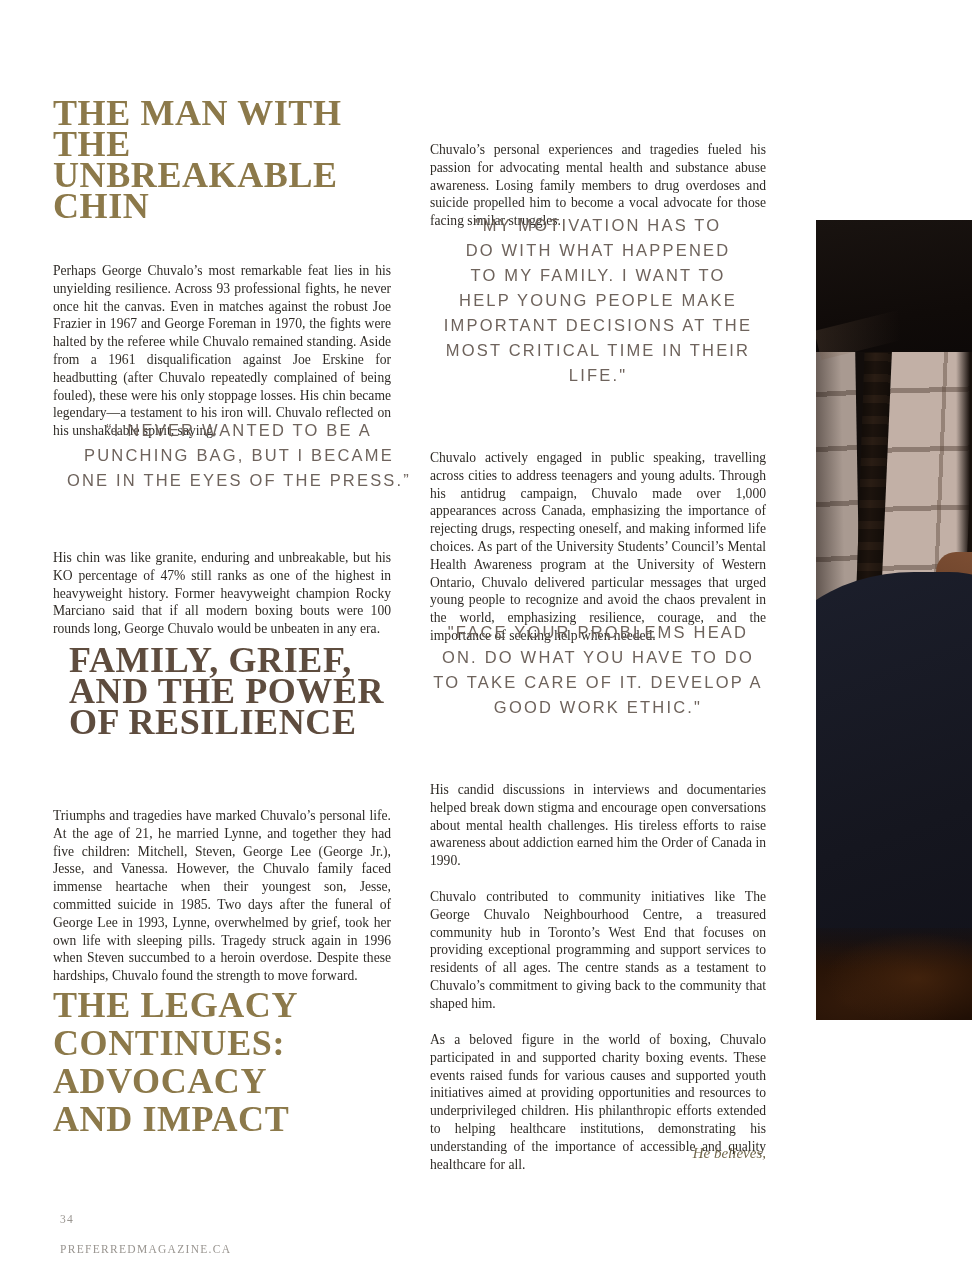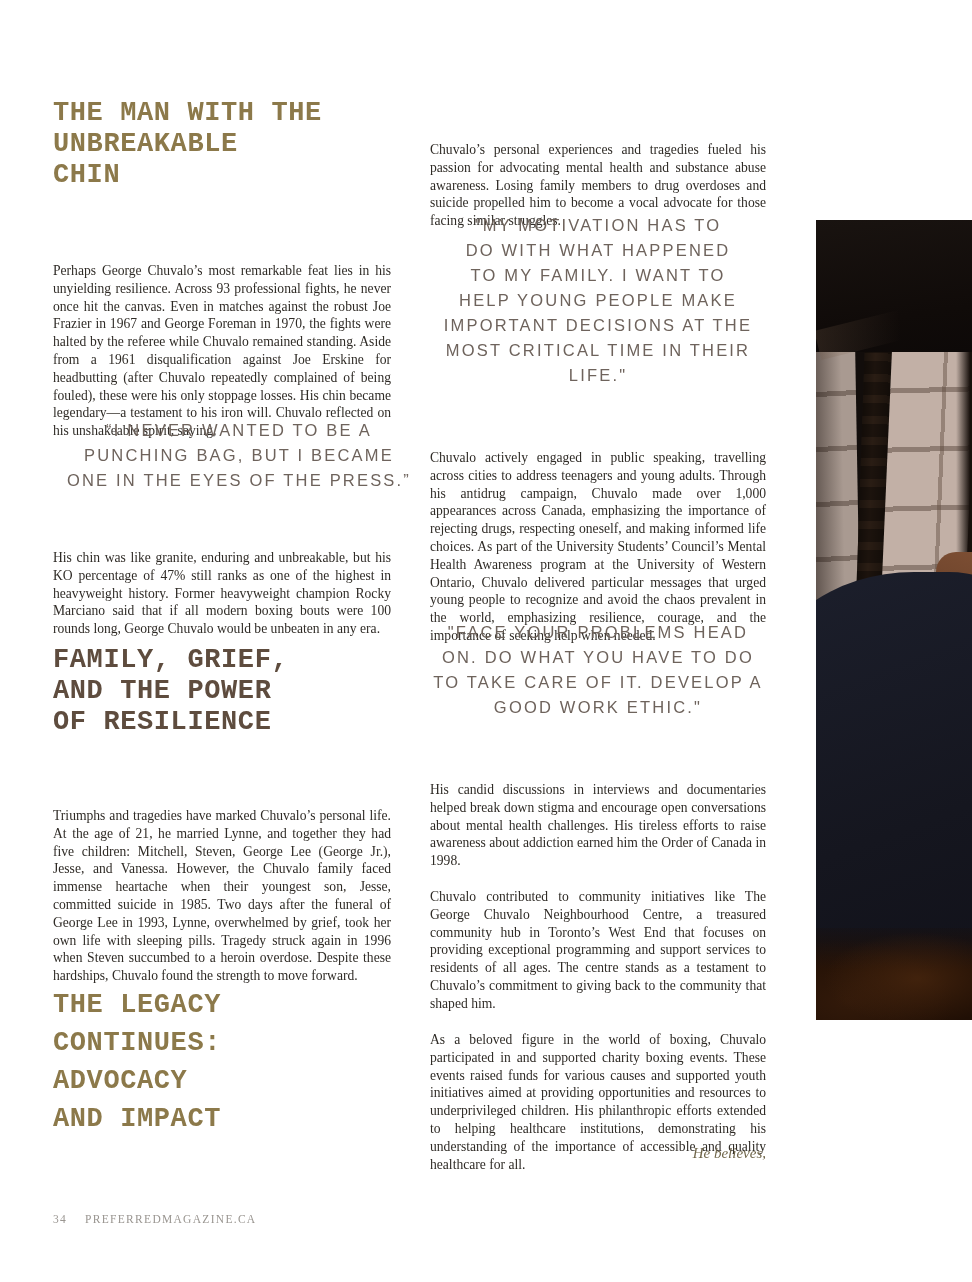--- a/index.html
+++ b/index.html
@@ -2,22 +2,22 @@
 <html><head>
 <meta charset="utf-8">
 <style>
   html,body{margin:0;padding:0;}
   body{
     width:972px;height:1282px;position:relative;background:#ffffff;
     font-family:"Liberation Serif",serif;color:#2f2b26;overflow:hidden;
   }
   .abs{position:absolute;}
   .heading{
-    font-family:Liberation Mono, monospace;font-weight:bold;
-    font-size:27px;line-height:31px;letter-spacing:0.6px;
+    font-family:Liberation Serif, serif;font-weight:bold;
+    font-size:36px;line-height:31px;letter-spacing:0.6px;
     white-space:pre-line;
   }
   .heading.gold{color:#8c794a;}
   .heading.brown{color:#5e4c3e;}
   .heading.wide{line-height:38px;}
   .body-para{
     font-size:13.6px;line-height:17.8px;text-align:justify;
     color:#2f2b26;
     margin-top:46px;
   }
@@ -99,21 +99,21 @@
 CHIN</div>
 
 <div class="abs body-para" style="left:53px;top:216px;width:338px;">Perhaps George Chuvalo’s most remarkable feat lies in his unyielding resilience. Across 93 professional fights, he never once hit the canvas. Even in matches against the robust Joe Frazier in 1967 and George Foreman in 1970, the fights were halted by the referee while Chuvalo remained standing. Aside from a 1961 disqualification against Joe Erskine for headbutting (after Chuvalo repeatedly complained of being fouled), these were his only stoppage losses. His chin became legendary—a testament to his iron will. Chuvalo reflected on his unshakeable spirit, saying,</div>
 
 <div class="abs pullquote" style="left:60px;top:418px;width:358px;">“I NEVER WANTED TO BE A
 PUNCHING BAG, BUT I BECAME
 ONE IN THE EYES OF THE PRESS.”</div>
 
 <div class="abs body-para" style="left:53px;top:503px;width:338px;">His chin was like granite, enduring and unbreakable, but his KO percentage of 47% still ranks as one of the highest in heavyweight history. Former heavyweight champion Rocky Marciano said that if all modern boxing bouts were 100 rounds long, George Chuvalo would be unbeaten in any era.</div>
 
-<div class="abs heading brown" style="left:53px;top:645px;width:345px;">FAMILY, GRIEF,
+<div class="abs heading brown" style="left:69px;top:645px;width:345px;">FAMILY, GRIEF,
 AND THE POWER
 OF RESILIENCE</div>
 
 <div class="abs body-para" style="left:53px;top:761px;width:338px;">Triumphs and tragedies have marked Chuvalo’s personal life. At the age of 21, he married Lynne, and together they had five children: Mitchell, Steven, George Lee (George Jr.), Jesse, and Vanessa. However, the Chuvalo family faced immense heartache when their youngest son, Jesse, committed suicide in 1985. Two days after the funeral of George Lee in 1993, Lynne, overwhelmed by grief, took her own life with sleeping pills. Tragedy struck again in 1996 when Steven succumbed to a heroin overdose. Despite these hardships, Chuvalo found the strength to move forward.</div>
 
 <div class="abs heading gold wide" style="left:53px;top:986px;width:345px;">THE LEGACY
 CONTINUES:
 ADVOCACY
 AND IMPACT</div>
 
@@ -127,35 +127,35 @@
 MOST CRITICAL TIME IN THEIR
 LIFE."</div>
 
 <div class="abs body-para" style="left:430px;top:403px;width:336px;">Chuvalo actively engaged in public speaking, travelling across cities to address teenagers and young adults. Through his antidrug campaign, Chuvalo made over 1,000 appearances across Canada, emphasizing the importance of rejecting drugs, respecting oneself, and making informed life choices. As part of the University Students’ Council’s Mental Health Awareness program at the University of Western Ontario, Chuvalo delivered particular messages that urged young people to recognize and avoid the chaos prevalent in the world, emphasizing resilience, courage, and the importance of seeking help when needed.</div>
 
 <div class="abs pullquote" style="left:422px;top:620px;width:352px;">"FACE YOUR PROBLEMS HEAD
 ON. DO WHAT YOU HAVE TO DO
 TO TAKE CARE OF IT. DEVELOP A
 GOOD WORK ETHIC."</div>
 
-<div class="abs body-para" style="left:430px;top:735px;width:336px;">His candid discussions in interviews and documentaries helped break down stigma and encourage open conversations about mental health challenges. His tireless efforts to raise awareness about addiction earned him the Order of Canada in 1998.</div>
+<div class="abs body-para" style="left:430px;top:735px;width:336px;">His candid discussions in interviews and documentaries helped break down stigma and encourage open conversations about mental health challenges. His tireless efforts to raise awareness about addiction earned him the Order of Canada in 1990.</div>
 
 <div class="abs body-para" style="left:430px;top:842px;width:336px;">Chuvalo contributed to community initiatives like The George Chuvalo Neighbourhood Centre, a treasured community hub in Toronto’s West End that focuses on providing exceptional programming and support services to residents of all ages. The centre stands as a testament to Chuvalo’s commitment to giving back to the community that shaped him.</div>
 
 <div class="abs body-para" style="left:430px;top:985px;width:336px;">As a beloved figure in the world of boxing, Chuvalo participated in and supported charity boxing events. These events raised funds for various causes and supported youth initiatives aimed at providing opportunities and resources to underprivileged children. His philanthropic efforts extended to helping healthcare institutions, demonstrating his understanding of the importance of accessible and quality healthcare for all.</div>
 
 <div class="abs closing" style="left:430px;top:1145px;width:336px;">He believes,</div>
 
 <div class="photo">
   <div class="ph-bricks-left"></div>
   <div class="ph-chain"></div>
   <div class="ph-bricks-right"></div>
   <div class="ph-right-edge"></div>
   <div class="ph-top"></div>
   <div class="ph-arm"></div>
   <div class="ph-shirt"></div>
   <div class="ph-fur"></div>
 </div>
 
-<div class="abs footer" style="left:53px;top:1213px;">
+<div class="abs footer" style="left:60px;top:1213px;flex-direction:column;">
   <span>34</span>
   <span>PREFERREDMAGAZINE.CA</span>
 </div>
 
 </body></html>

